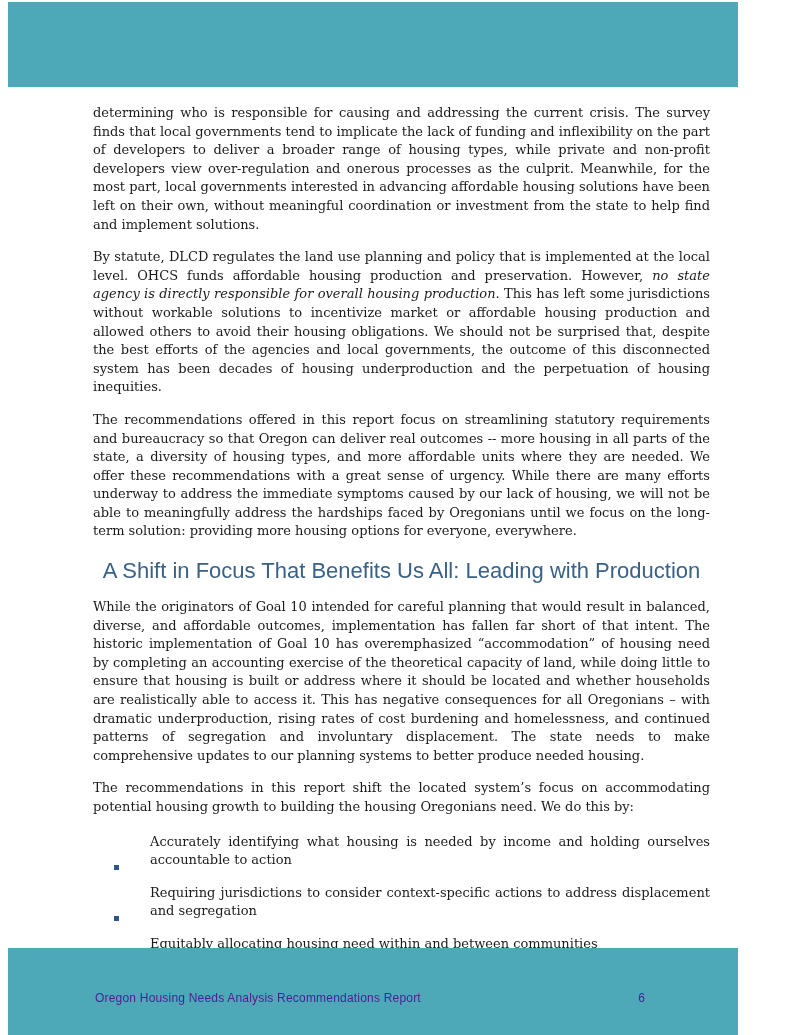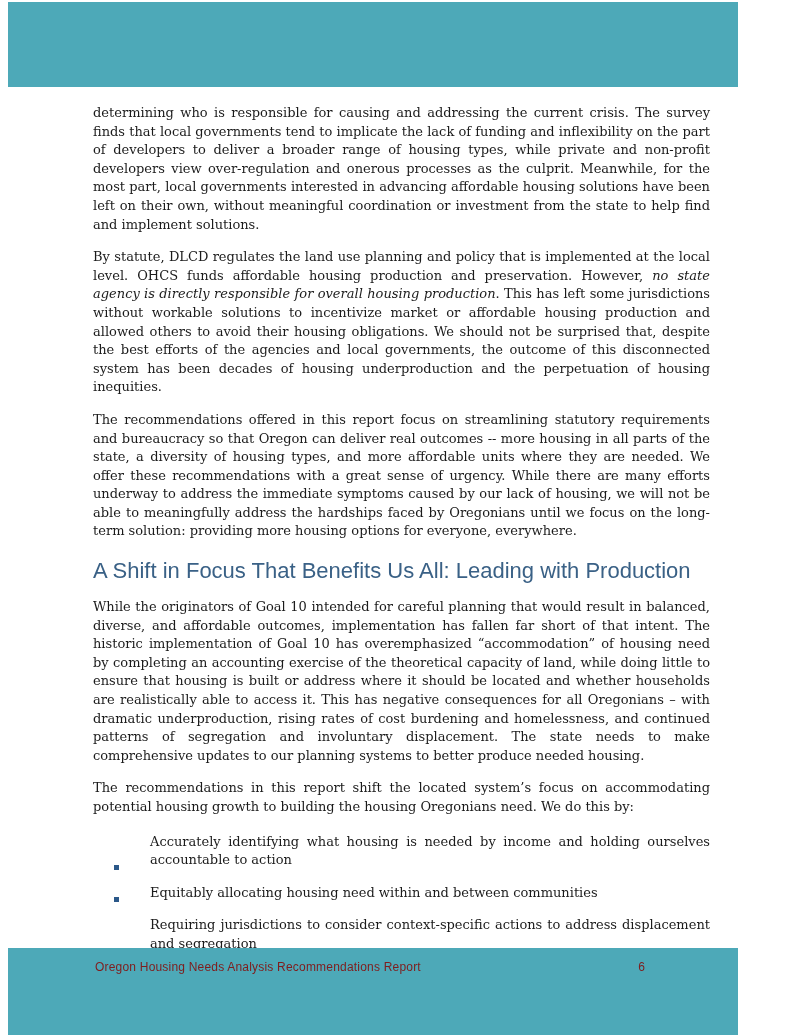--- a/index.html
+++ b/index.html
@@ -25,25 +25,25 @@
   .band-bottom {
     position: absolute;
     left: 8px;
     top: 948px;
     right: 0;
     bottom: 0;
     background: var(--band-teal, #4DA9B8);
     box-sizing: border-box;
     display: flex;
     justify-content: space-between;
-    align-items: flex-start;
+    align-items: center;
     padding: 12px 93px 0 87px;
     font-family: "Liberation Sans", sans-serif;
     font-size: 12px;
-    color: #7f1d1d;
+    color: #4c1d95;
     letter-spacing: 0.2px;
   }
   .content {
     position: absolute;
     left: 93px;
     top: 104px;
     width: 617px;
     font-family: "DejaVu Serif", serif;
     font-size: 13px;
     line-height: 18.6px;
@@ -56,21 +56,21 @@
   .content em {
     font-style: italic;
   }
   h1.section-heading {
     font-family: "Liberation Sans", sans-serif;
     font-size: 22px;
     line-height: 28px;
     font-weight: 500;
     color: var(--heading-blue, #3A6186);
     margin: 16px 0 13px 0;
-    text-align: left;
+    text-align: center;
   }
   ul.bullet-list {
     list-style: none;
     margin: 16px 0 0 0;
     padding: 0;
   }
   ul.bullet-list li {
     display: flex;
     align-items: flex-end;
     margin: 0 0 14px 0;
@@ -109,25 +109,25 @@
 
     <p>The recommendations in this report shift the located system’s focus on accommodating potential housing growth to building the housing Oregonians need. We do this by:</p>
 
     <ul class="bullet-list">
       <li>
         <span class="bullet-marker"></span>
         <span class="bullet-text">Accurately identifying what housing is needed by income and holding ourselves accountable to action</span>
       </li>
       <li>
         <span class="bullet-marker"></span>
-        <span class="bullet-text">Equitably allocating housing need within and between communities</span>
+        <span class="bullet-text">Requiring jurisdictions to consider context-specific actions to address displacement and segregation</span>
       </li>
       <li>
         <span class="bullet-marker"></span>
-        <span class="bullet-text">Requiring jurisdictions to consider context-specific actions to address displacement and segregation</span>
+        <span class="bullet-text">Equitably allocating housing need within and between communities</span>
       </li>
     </ul>
 
   </div>
 
   <div class="band-bottom">
     <span>Oregon Housing Needs Analysis Recommendations Report</span>
     <span>6</span>
   </div>
 

